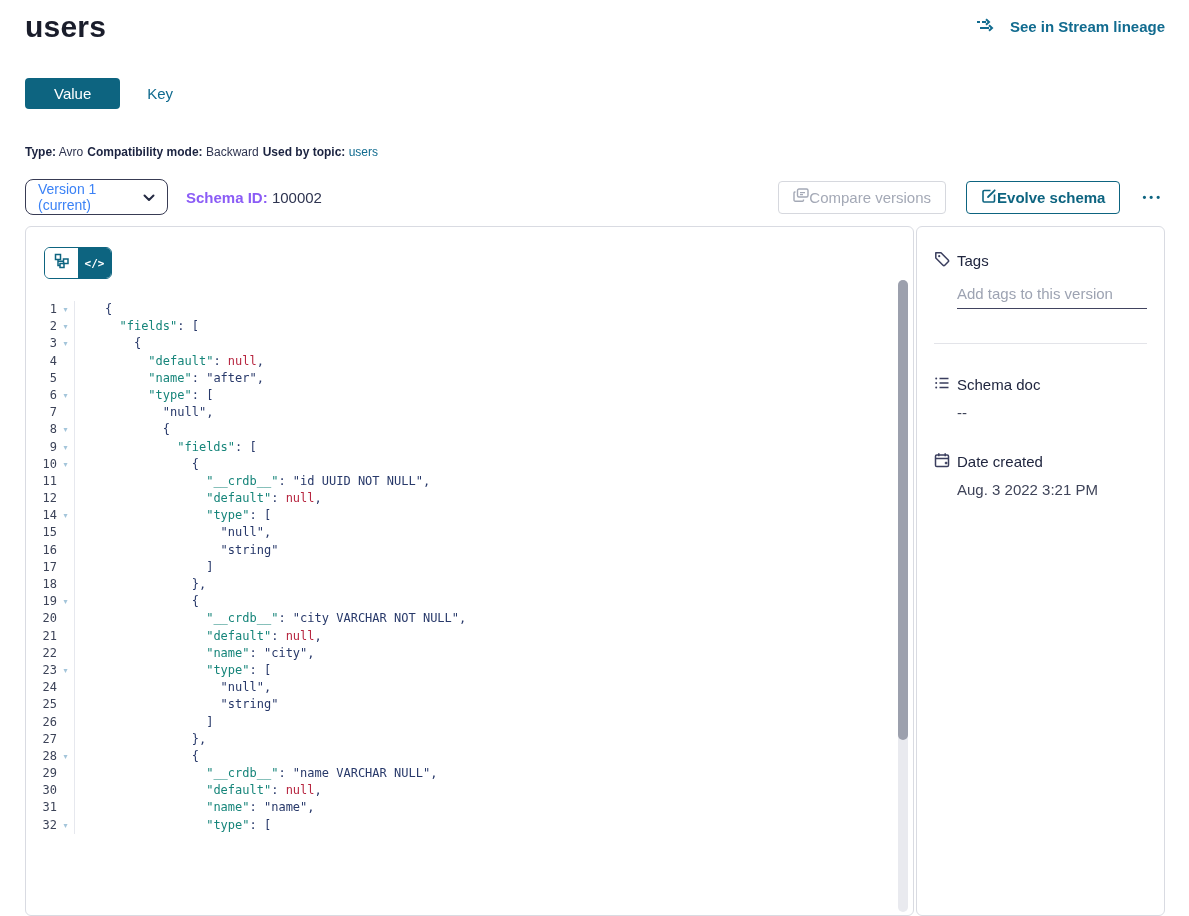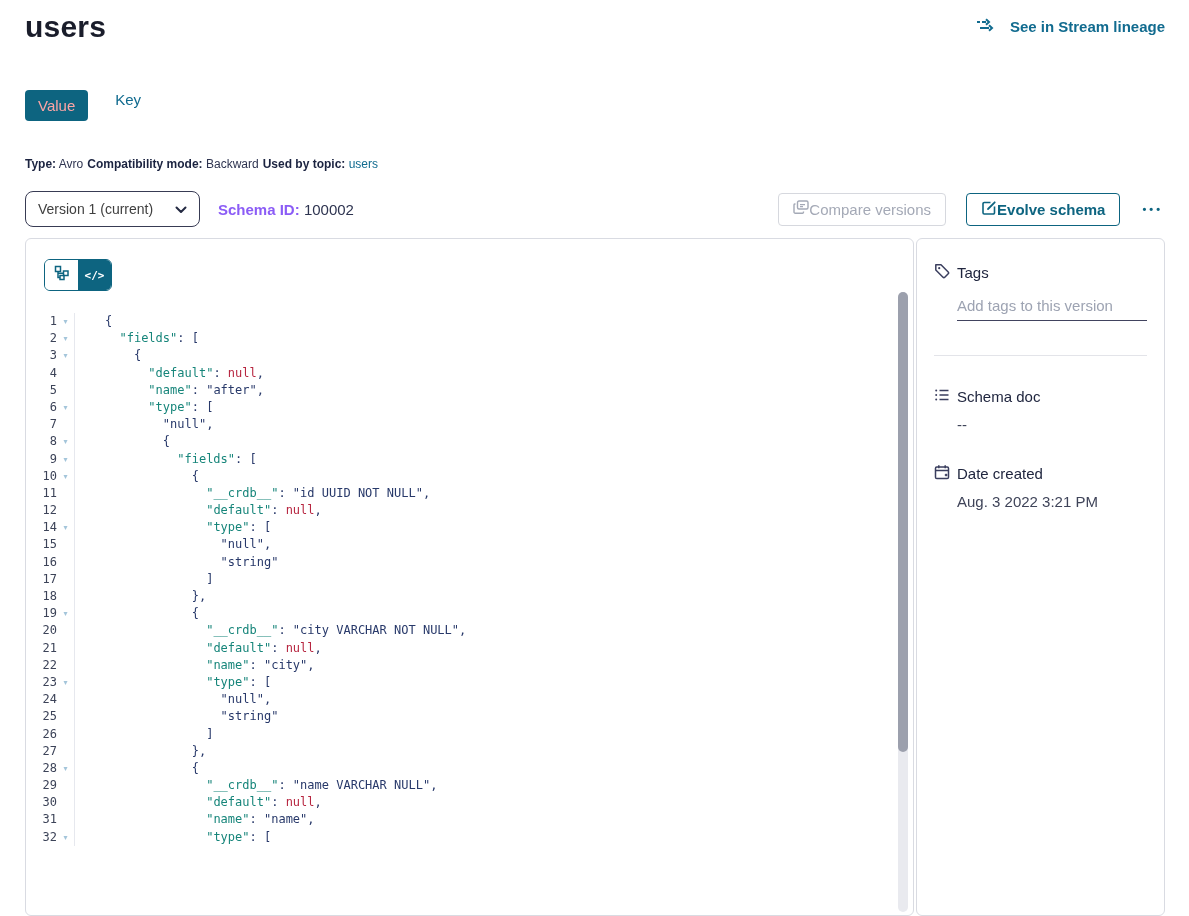--- a/index.html
+++ b/index.html
@@ -35,33 +35,33 @@
   .tabs{display:flex;gap:32px;}
   .tab{font-size:15px;font-weight:500;color:var(--teal);padding-bottom:13px;
     position:relative;cursor:pointer;}
   .tab.active{color:#1F2436;font-weight:600;}
   .tab.active::after{content:"";position:absolute;left:0;right:0;bottom:0;height:4px;
     background:#0B5A77;z-index:1;}
   .tab-track{position:absolute;left:0;right:0;bottom:0;height:4px;background:var(--track);}
 
   
   .vk{display:flex;align-items:center;gap:27px;margin-top:34px;}
-  .vk-value{background:var(--teal-dark);color:#fca5a5;font-size:15px;border:none;
-    border-radius:4px;padding:7px 13px;cursor:pointer;margin-top:12px;}
+  .vk-value{background:var(--teal-dark);color:#ffffff;font-size:15px;border:none;
+    border-radius:4px;padding:7px 29px;cursor:pointer;}
   .vk-key{color:var(--teal);font-size:15px;font-weight:500;cursor:pointer;}
 
   
   .meta{display:flex;gap:4px;margin-top:36px;font-size:12px;color:var(--ink-soft);}
   .meta b{color:#1B2340;font-weight:700;}
   .meta .lnk{color:var(--teal);cursor:pointer;}
 
   
   .verbar{display:flex;align-items:center;margin-top:20px;}
-  .select{display:flex;align-items:center;justify-content:space-between;width:175px;height:36px;
-    border:1px solid #383B54;border-radius:8px;padding:0 12px;font-size:14px;color:#404040;
+  .select{display:flex;align-items:center;justify-content:space-between;width:143px;height:36px;
+    border:1px solid #383B54;border-radius:8px;padding:0 12px;font-size:14px;color:#3b82f6;
     background:#fff;cursor:pointer;}
   .schema-id{margin-left:18px;font-size:15px;color:var(--ink-soft);}
   .schema-id b{color:#8b5cf6;font-weight:700;}
   .ver-actions{margin-left:auto;display:flex;align-items:center;gap:20px;}
   .btn{display:flex;align-items:center;height:33px;padding:0 14px;border-radius:4px;
     font-size:15px;background:#fff;cursor:pointer;font-family:inherit;}
   .btn-disabled{border:1px solid var(--disabled-border);color:var(--disabled);cursor:default;}
   .btn-outline{border:1px solid var(--teal-dark);color:var(--teal-dark);font-weight:700;}
   .dots{color:var(--teal-dark);font-size:11px;letter-spacing:3px;font-weight:700;cursor:pointer;
     padding:0 2px;}

